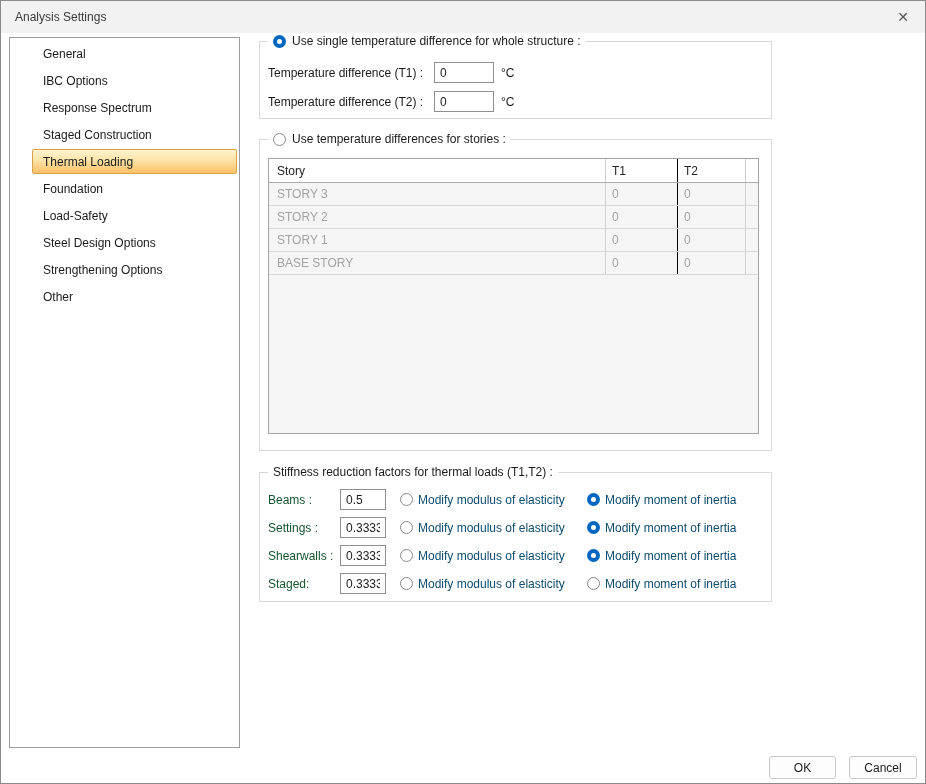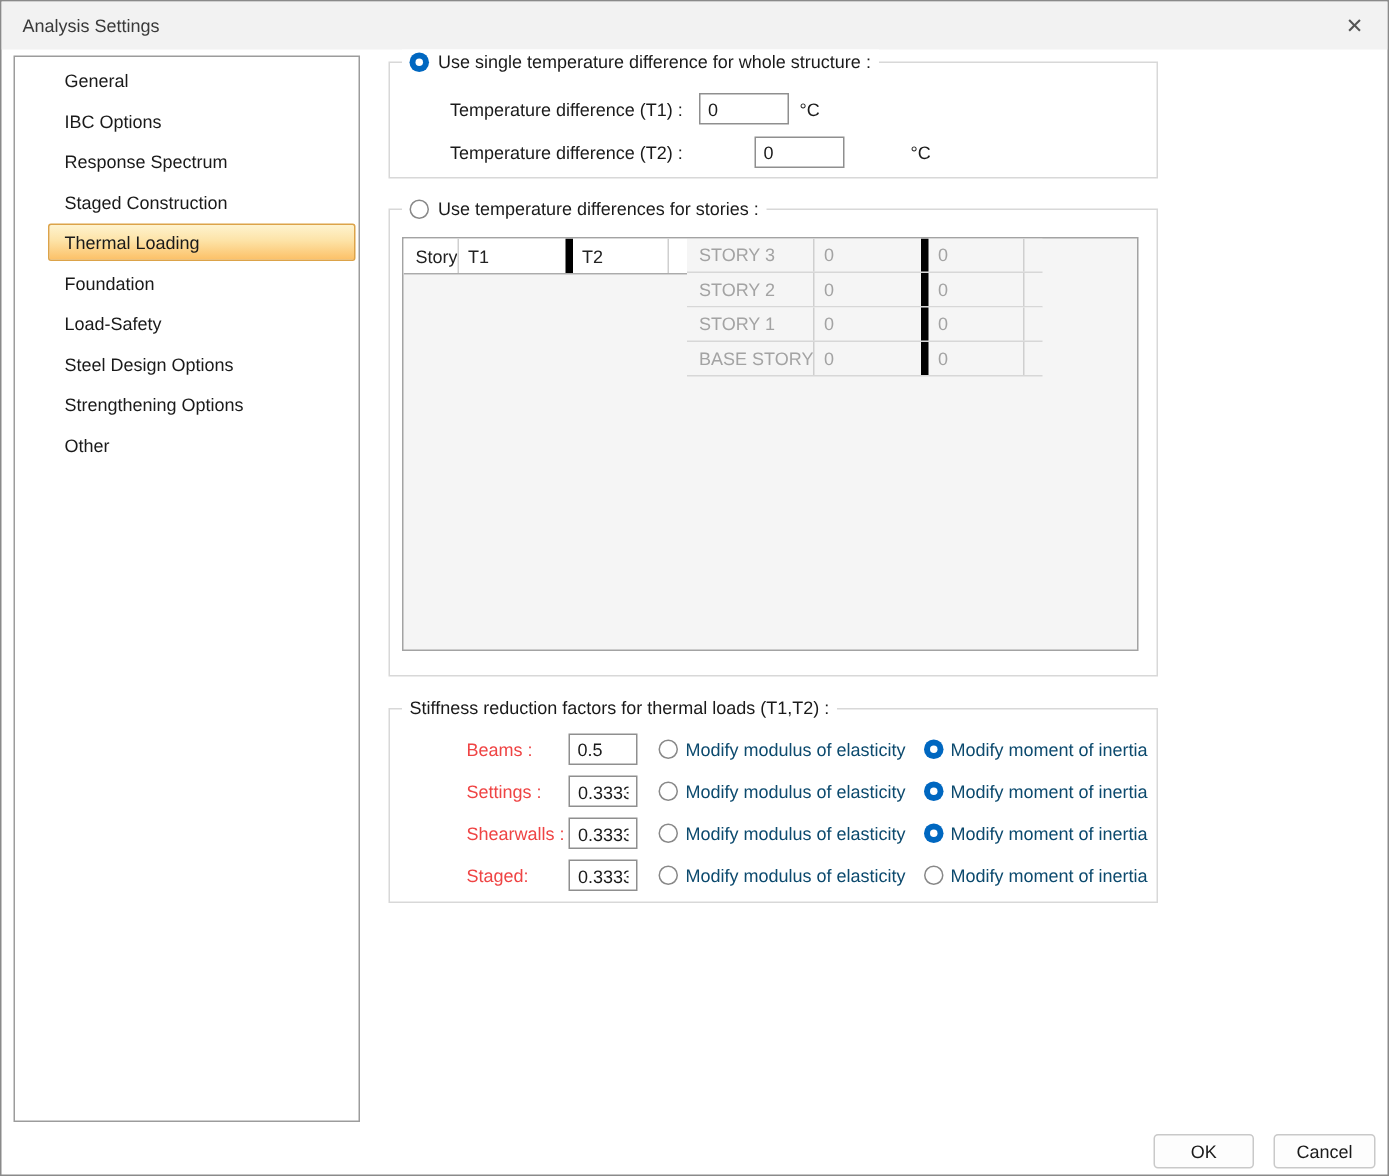--- a/index.html
+++ b/index.html
@@ -24,36 +24,36 @@
 
   .radio{width:13px;height:13px;border-radius:50%;box-sizing:border-box;flex:none;display:inline-block;}
   .radio.off{background:#fff;border:1px solid #888;}
   .radio.on{background:#0067c0;position:relative;}
   .radio.on::after{content:'';position:absolute;left:4px;top:4px;width:5px;height:5px;border-radius:50%;background:#fff;}
 
   .tbox{height:21px;border:1px solid #8f8f8f;background:#fff;font-size:12px;padding:0 5px;box-sizing:border-box;font-family:inherit;color:#1a1a1a;}
   .w60{width:60px;}
   .w46{width:46px;}
 
-  .g1row{position:absolute;left:8px;display:flex;align-items:center;margin-left:32px;}
+  .g1row{position:absolute;left:8px;display:flex;align-items:center;}
   .g1row.r1{top:20px;}
-  .g1row.r2{top:49px;gap:37px;}
+  .g1row.r2{top:49px;}
   .flabel{width:166px;font-size:12px;color:#1a1a1a;}
   .unit{margin-left:7px;font-size:12px;color:#1a1a1a;}
 
-  .storytable{position:absolute;left:8px;top:18px;width:491px;height:276px;border:1px solid #a3a3a3;box-sizing:border-box;background:#f5f5f5;overflow:hidden;display:flex;}
+  .storytable{position:absolute;left:8px;top:18px;width:491px;height:276px;border:1px solid #a3a3a3;box-sizing:border-box;background:#f5f5f5;overflow:hidden;display:flex;flex-direction:column;}
   .thead{display:flex;align-items:center;height:23px;flex:none;background:#fff;border-bottom:1px solid #ababab;font-size:12px;color:#222;}
   .trow{display:flex;align-items:center;height:22px;flex:none;border-bottom:1px solid #d7d7d7;font-size:12px;color:#a3a3a3;background:#f5f5f5;}
   .c-story{flex:1;padding-left:8px;box-sizing:border-box;white-space:nowrap;overflow:hidden;}
   .c-t1{width:72px;padding-left:6px;box-sizing:border-box;border-left:1px solid #cfcfcf;align-self:stretch;display:flex;align-items:center;}
-  .c-t2{width:68px;padding-left:6px;box-sizing:border-box;border-left:5px solid #000000;align-self:stretch;display:flex;align-items:center;}
+  .c-t2{width:68px;padding-left:6px;box-sizing:border-box;border-left:1px solid #000000;align-self:stretch;display:flex;align-items:center;}
   .c-sp{width:12px;border-left:1px solid #cfcfcf;align-self:stretch;}
 
   .srow{position:absolute;left:8px;height:21px;display:flex;align-items:center;width:497px;}
-  .slabel{width:72px;font-size:12px;color:#ef4444;white-space:nowrap;margin-left:43px;}
+  .slabel{width:72px;font-size:12px;color:#14532d;white-space:nowrap;}
   .opt{display:flex;align-items:center;gap:5px;font-size:12px;color:#0c4a6e;white-space:nowrap;}
   .opt.m1{margin-left:14px;width:187px;box-sizing:border-box;}
 
   .btn{position:absolute;top:755px;height:23px;background:#fdfdfd;border:1px solid #c9c9c9;border-radius:3px;font-size:12px;font-family:inherit;color:#1a1a1a;padding:0;cursor:pointer;}
   .ok{left:768px;width:67px;}
   .cancel{left:848px;width:68px;}
 </style>
 </head>
 <body>
 

